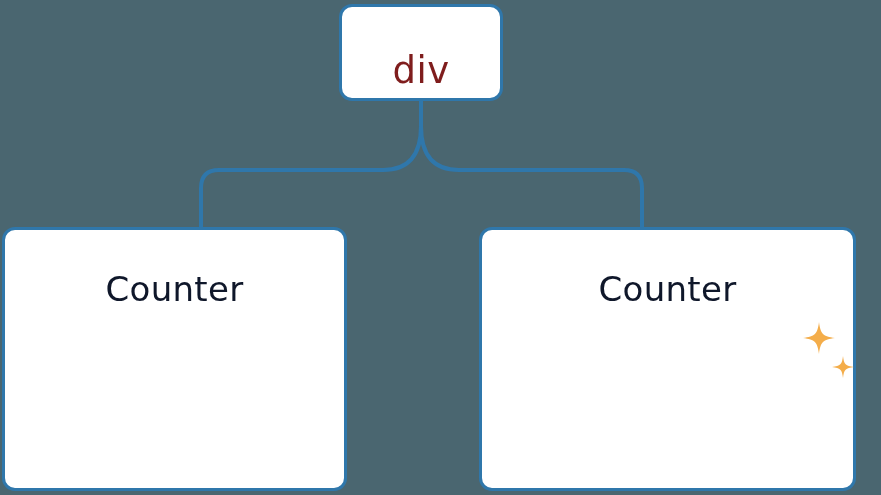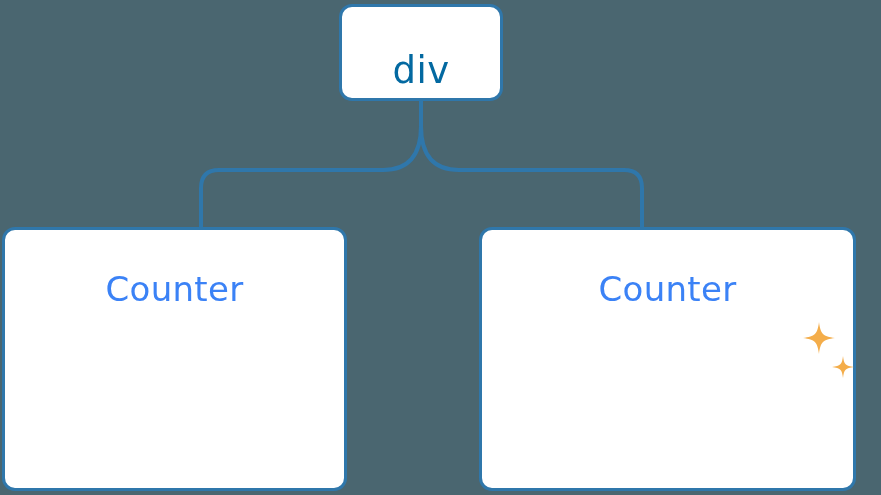--- a/index.html
+++ b/index.html
@@ -38,21 +38,21 @@
     border: 3px solid #2f77ab;
     border-radius: 13px;
     box-sizing: border-box;
     display: flex;
     align-items: center;
     justify-content: center;
     z-index: 3;
   }
   .root-label {
     font-size: 37px;
-    color: #0369a1;
+    color: #7f1d1d;
     letter-spacing: 0.5px;
     line-height: 1;
     margin-top: 36px;
   }
 
   
   .card {
     position: absolute;
     background: #ffffff;
     border: 3px solid #2f77ab;
@@ -72,21 +72,21 @@
     width: 377px;
     height: 264px;
   }
   .card-title {
     position: absolute;
     left: 0;
     right: 0;
     top: 42px;
     text-align: center;
     font-size: 34px;
-    color: #3b82f6;
+    color: #0f172a;
     line-height: 1;
     letter-spacing: 0.3px;
   }
 
   
   .pill-wrap {
     position: absolute;
     display: flex;
     align-items: stretch;
   }

